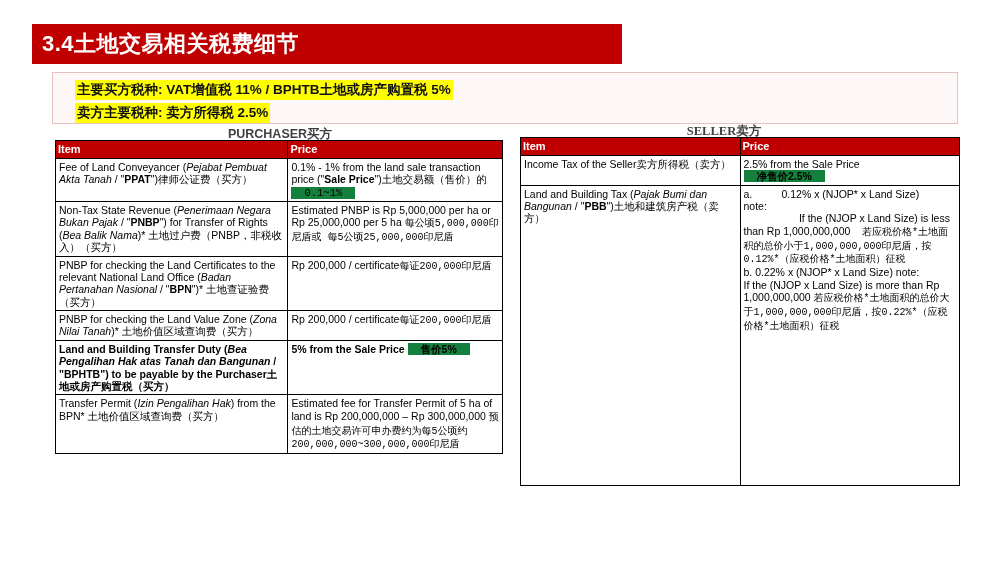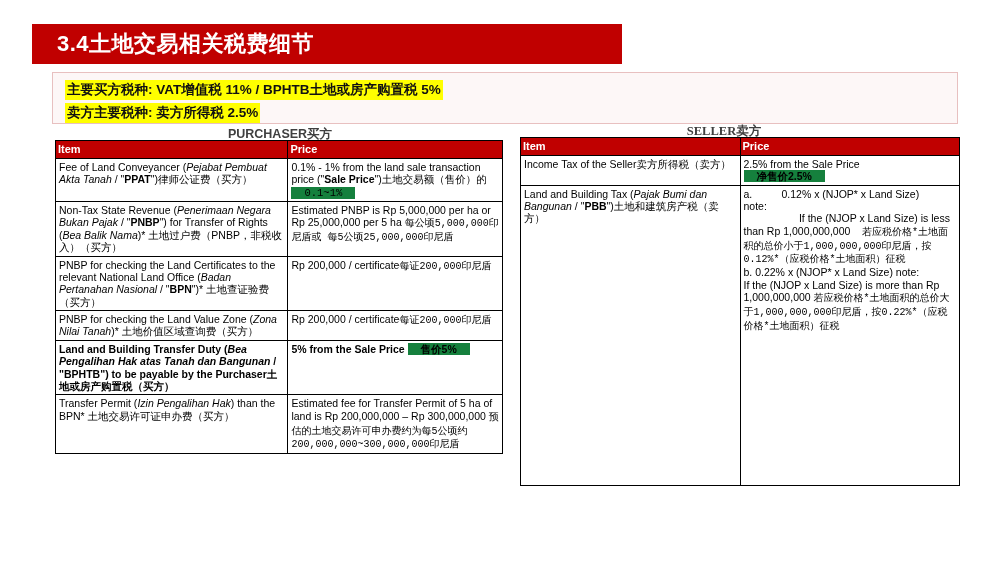--- a/index.html
+++ b/index.html
@@ -25,32 +25,32 @@
     width: 590px;
     height: 40px;
     background: #c00000;
     display: flex;
     align-items: center;
   }
   .title-bar .title-text {
     color: #ffffff;
     font-size: 22px;
     font-weight: bold;
-    padding-left: 25px;
+    padding-left: 10px;
     letter-spacing: 0.5px;
   }
   .summary-box {
     position: absolute;
     left: 52px;
     top: 72px;
     width: 906px;
     height: 52px;
     border: 1px solid #e8c0c0;
     background: #fdf7f7;
-    padding: 4px 0 0 6px;
+    padding: 4px 0 0 16px;
     box-sizing: border-box;
   }
   .summary-line {
     font-size: 13.5px;
     font-weight: bold;
     color: #111111;
     margin: 3px 0 0 6px;
     display: inline-block;
     padding: 1px 2px;
   }
@@ -195,21 +195,21 @@
       <tr>
         <td class="bold">
           <span>Land and Building Transfer Duty (</span><span class="it">Bea Pengalihan Hak atas Tanah dan Bangunan</span><span> / "</span><span class="bold">BPHTB</span><span>") to be payable by the Purchaser土地或房产购置税（买方）</span>
         </td>
         <td class="bold">
           <span>5% from the Sale Price</span> <span class="hl-wrap">售价5%</span>
         </td>
       </tr>
       <tr>
         <td>
-          <span>Transfer Permit (</span><span class="it">Izin Pengalihan Hak</span><span>) than the BPN* 土地交易许可证申办费（买方）</span>
+          <span>Transfer Permit (</span><span class="it">Izin Pengalihan Hak</span><span>) from the BPN* 土地价值区域查询费（买方）</span>
         </td>
         <td>
           <span>Estimated fee for Transfer Permit of 5 ha of land is Rp 200,000,000 – Rp 300,000,000</span>
           <span class="ser small-cn">预估的土地交易许可申办费约为每5公顷约200,000,000~300,000,000印尼盾</span>
         </td>
       </tr>
     </tbody>
   </table>
 
   <table class="tbl" id="seller-table">

